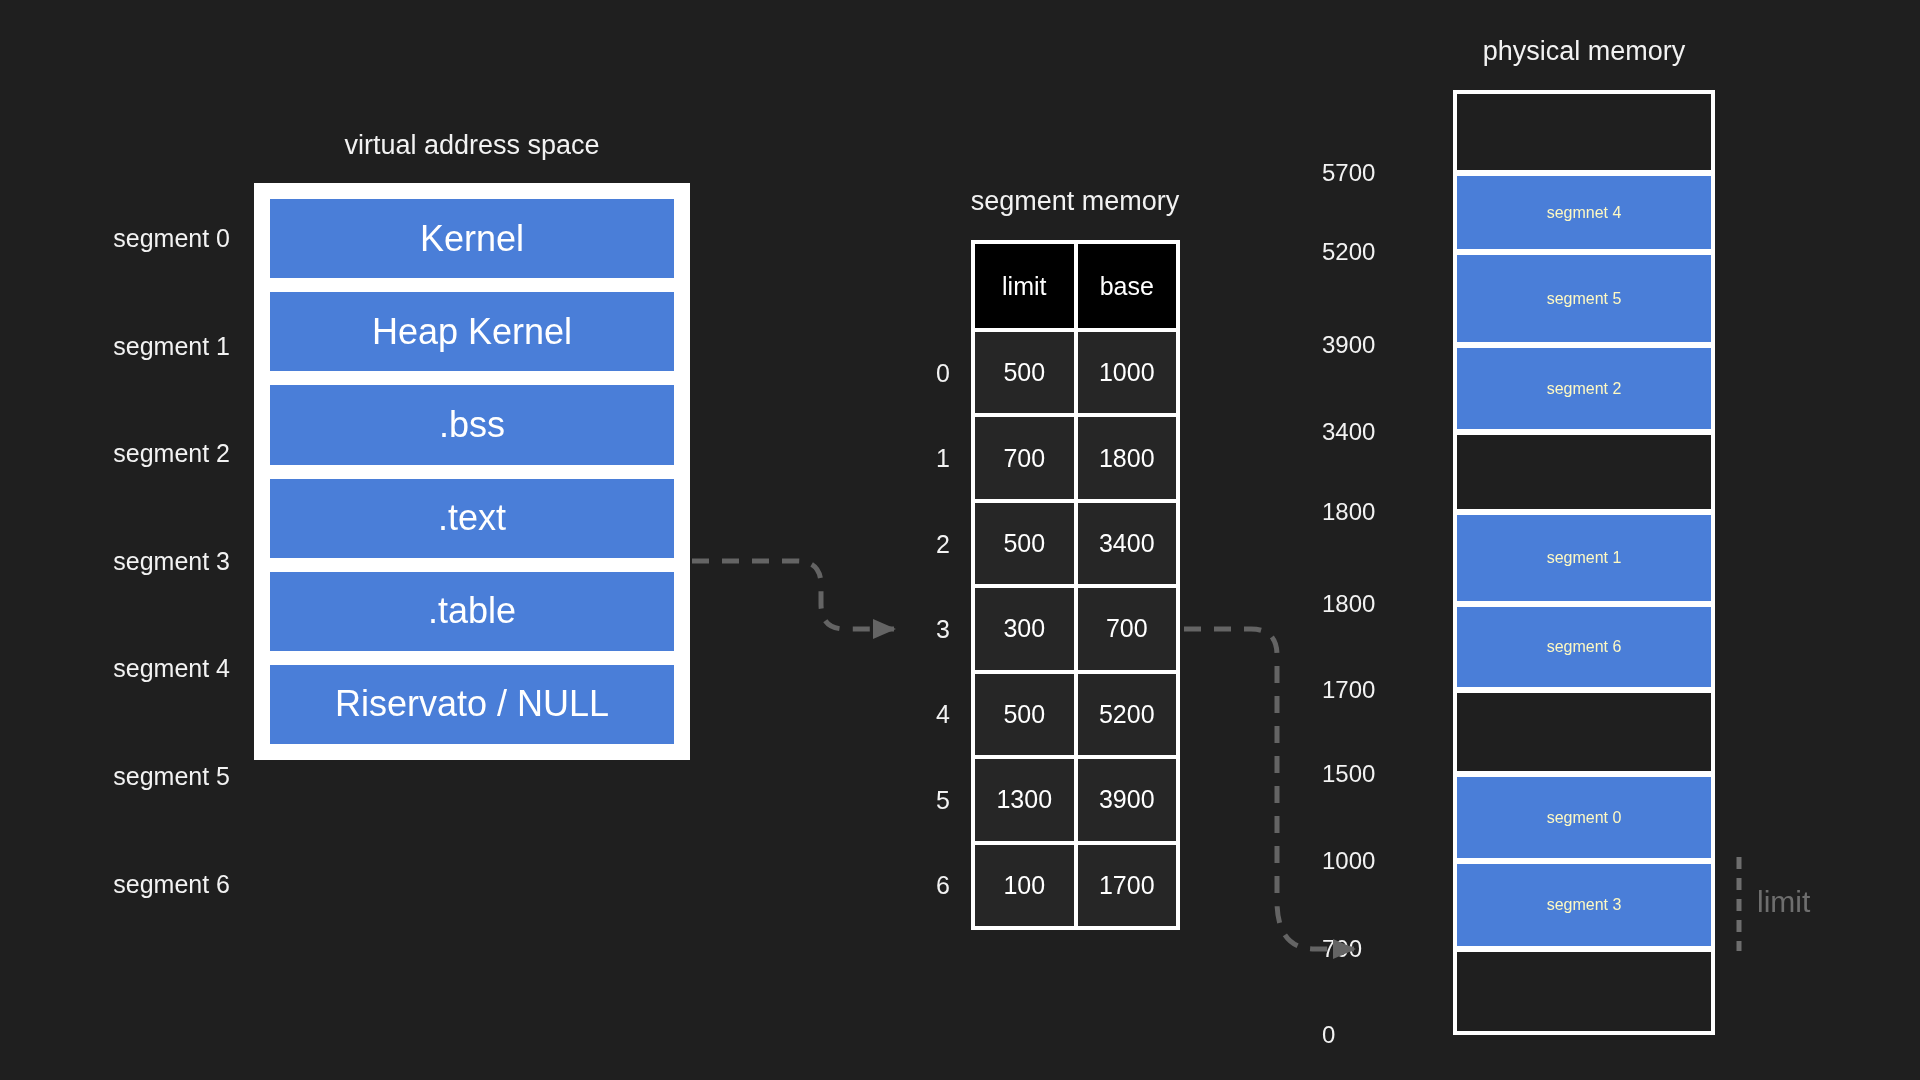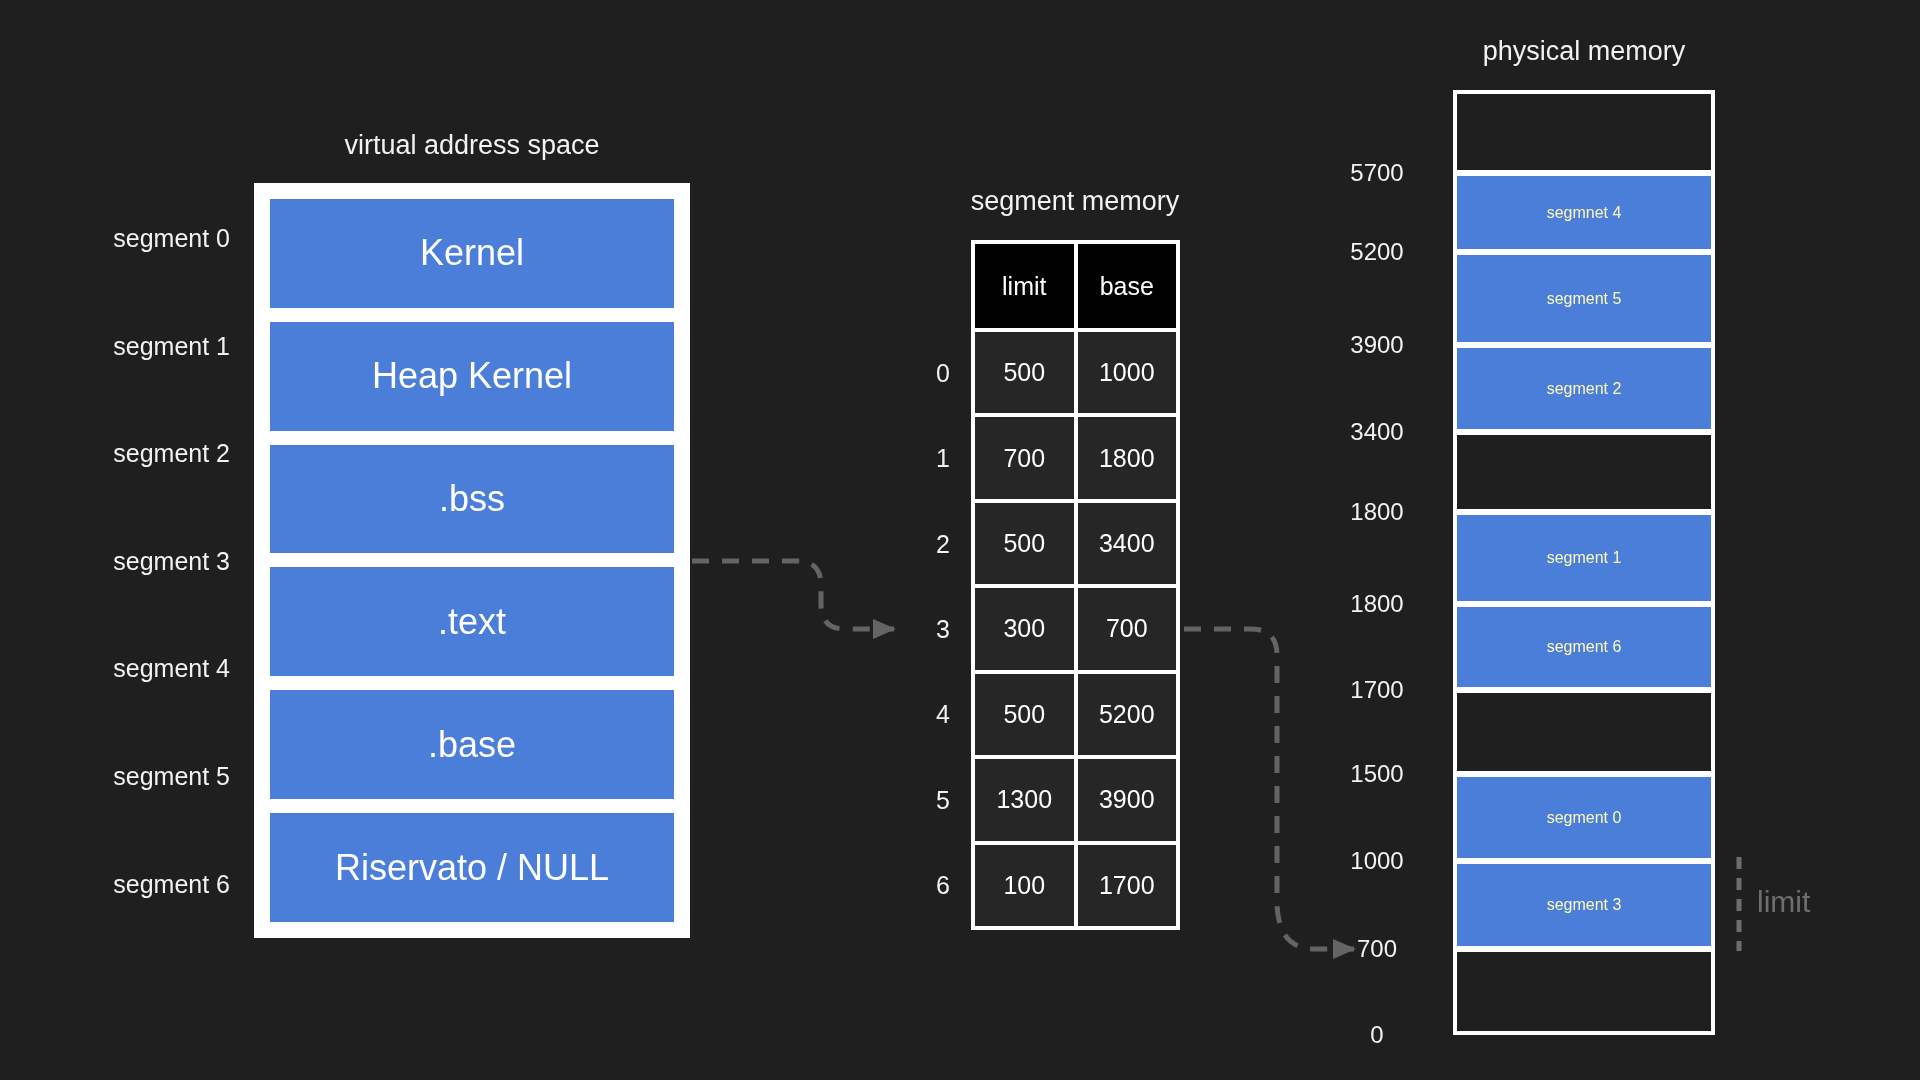--- a/index.html
+++ b/index.html
@@ -18,21 +18,21 @@
     background:var(--background);
     font-family:"Liberation Sans","DejaVu Sans",sans-serif;
     color:var(--text-white);
   }
   .title{
     position:absolute;transform:translateX(-50%);
     font-size:27px;color:var(--text-white);white-space:nowrap;
   }
   
   .vas-box{
-    position:absolute;left:254px;top:183px;width:436px;height:755px;
+    position:absolute;left:254px;top:183px;width:436px;height:577px;
     background:var(--border-white);padding:16px;box-sizing:border-box;
     display:flex;flex-direction:column;gap:14px;
   }
   .vas-row{
     flex:1;background:var(--segment-blue);color:#fff;font-size:36px;
     display:flex;align-items:center;justify-content:center;white-space:nowrap;
   }
   .vas-label{
     position:absolute;left:40px;width:190px;text-align:right;
     font-size:25px;height:32px;line-height:32px;color:var(--text-white);white-space:nowrap;
@@ -59,21 +59,21 @@
   }
   .pm-inner{position:relative;width:100%;height:100%;}
   .pm-block{
     position:absolute;left:0;width:100%;
     display:flex;align-items:center;justify-content:center;
     font-size:16px;color:#fef9c3;white-space:nowrap;
   }
   .pm-block.filled{background:var(--segment-blue);}
   .pm-block.empty{background:var(--background);}
   .pm-addr{
-    position:absolute;left:1322px;width:110px;text-align:center;
+    position:absolute;left:1322px;width:110px;text-align:left;
     font-size:24px;height:30px;line-height:30px;color:var(--text-white);
   }
   .limit-label{
     position:absolute;left:1757px;top:885px;font-size:30px;color:var(--muted-gray);
   }
   svg.overlay{position:absolute;left:0;top:0;width:1920px;height:1080px;}
   .arrow-path{fill:none;stroke:var(--arrow-gray);stroke-width:5;stroke-dasharray:17 13;}
   .limit-line{fill:none;stroke:var(--muted-gray);stroke-width:5;stroke-dasharray:12 9;}
   .arrow-head{fill:var(--arrow-gray);}
 </style>
@@ -92,21 +92,21 @@
   <div class="vas-label" style="top:545px">segment 3</div>
   <div class="vas-label" style="top:652px">segment 4</div>
   <div class="vas-label" style="top:760px">segment 5</div>
   <div class="vas-label" style="top:868px">segment 6</div>
 
   <div class="vas-box">
     <div class="vas-row">Kernel</div>
     <div class="vas-row">Heap Kernel</div>
     <div class="vas-row">.bss</div>
     <div class="vas-row">.text</div>
-    <div class="vas-row">.base</div>
+    <div class="vas-row">.table</div>
     <div class="vas-row">Riservato / NULL</div>
   </div>
 
   <div class="row-index" style="top:357px">0</div>
   <div class="row-index" style="top:442px">1</div>
   <div class="row-index" style="top:528px">2</div>
   <div class="row-index" style="top:613px">3</div>
   <div class="row-index" style="top:698px">4</div>
   <div class="row-index" style="top:784px">5</div>
   <div class="row-index" style="top:869px">6</div>

